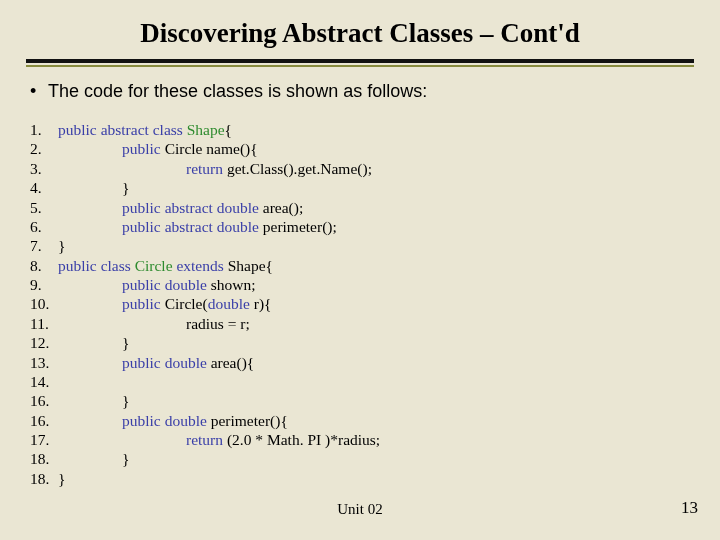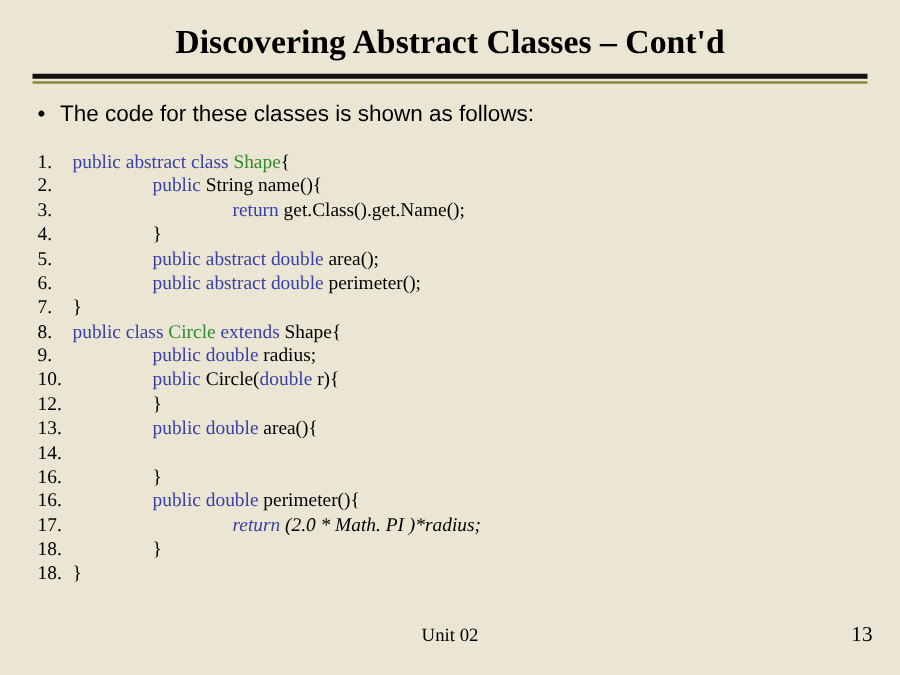--- a/index.html
+++ b/index.html
@@ -82,21 +82,21 @@
   <span>The code for these classes is shown as follows:</span>
 </div>
 
 <div class="code-area" id="code-area">
     <div class="code-line">
       <span class="lineno">1.</span>
       <span style="padding-left: 0px;"><span class="keyword">public </span><span class="keyword">abstract </span><span class="keyword">class </span><span class="classname">Shape</span><span>{</span></span>
     </div>
     <div class="code-line">
       <span class="lineno">2.</span>
-      <span style="padding-left: 64px;"><span class="keyword">public </span><span>String name(){</span></span>
+      <span style="padding-left: 64px;"><span class="keyword">public </span><span>Circle name(){</span></span>
     </div>
     <div class="code-line">
       <span class="lineno">3.</span>
       <span style="padding-left: 128px;"><span class="keyword">return </span><span>get.Class().get.Name();</span></span>
     </div>
     <div class="code-line">
       <span class="lineno">4.</span>
       <span style="padding-left: 64px;"><span>}</span></span>
     </div>
     <div class="code-line">
@@ -110,25 +110,29 @@
     <div class="code-line">
       <span class="lineno">7.</span>
       <span style="padding-left: 0px;"><span>}</span></span>
     </div>
     <div class="code-line">
       <span class="lineno">8.</span>
       <span style="padding-left: 0px;"><span class="keyword">public </span><span class="keyword">class </span><span class="classname">Circle </span><span class="keyword">extends </span><span>Shape{</span></span>
     </div>
     <div class="code-line">
       <span class="lineno">9.</span>
-      <span style="padding-left: 64px;"><span class="keyword">public </span><span class="keyword">double </span><span>radius;</span></span>
+      <span style="padding-left: 64px;"><span class="keyword">public </span><span class="keyword">double </span><span>shown;</span></span>
     </div>
     <div class="code-line">
       <span class="lineno">10.</span>
       <span style="padding-left: 64px;"><span class="keyword">public  </span><span>Circle(</span><span class="keyword">double </span><span>r){</span></span>
+    </div>
+    <div class="code-line">
+      <span class="lineno">11.</span>
+      <span style="padding-left: 128px;"><span>radius = r;</span></span>
     </div>
     <div class="code-line">
       <span class="lineno">12.</span>
       <span style="padding-left: 64px;"><span>}</span></span>
     </div>
     <div class="code-line">
       <span class="lineno">13.</span>
       <span style="padding-left: 64px;"><span class="keyword">public </span><span class="keyword">double </span><span>area(){</span></span>
     </div>
     <div class="code-line">
@@ -137,21 +141,21 @@
     <div class="code-line">
       <span class="lineno">16.</span>
       <span style="padding-left: 64px;"><span>}</span></span>
     </div>
     <div class="code-line">
       <span class="lineno">16.</span>
       <span style="padding-left: 64px;"><span class="keyword">public </span><span class="keyword">double </span><span>perimeter(){</span></span>
     </div>
     <div class="code-line">
       <span class="lineno">17.</span>
-      <span style="padding-left: 128px; font-style: italic;"><span class="keyword">return </span><span>(2.0 * Math. PI )*radius;</span></span>
+      <span style="padding-left: 128px;"><span class="keyword">return </span><span>(2.0 * Math. PI )*radius;</span></span>
     </div>
     <div class="code-line">
       <span class="lineno">18.</span>
       <span style="padding-left: 64px;"><span>}</span></span>
     </div>
     <div class="code-line">
       <span class="lineno">18.</span>
       <span style="padding-left: 0px;"><span>}</span></span>
     </div>
   </div>

